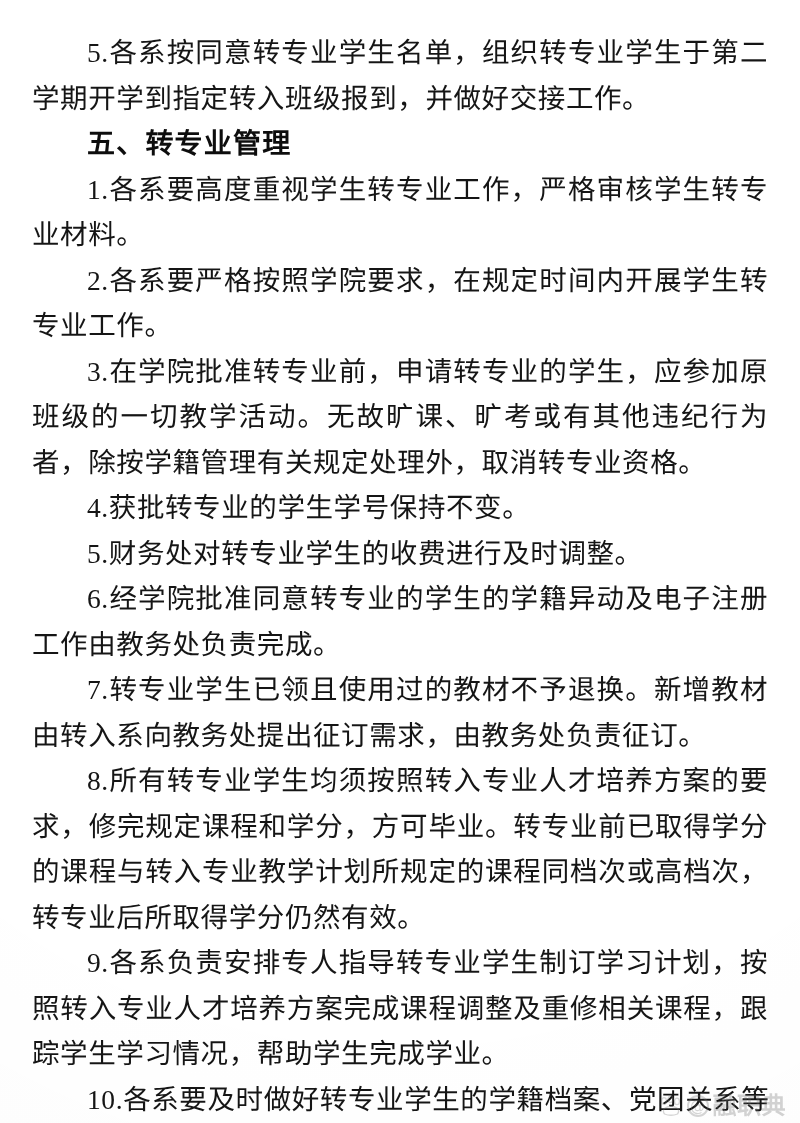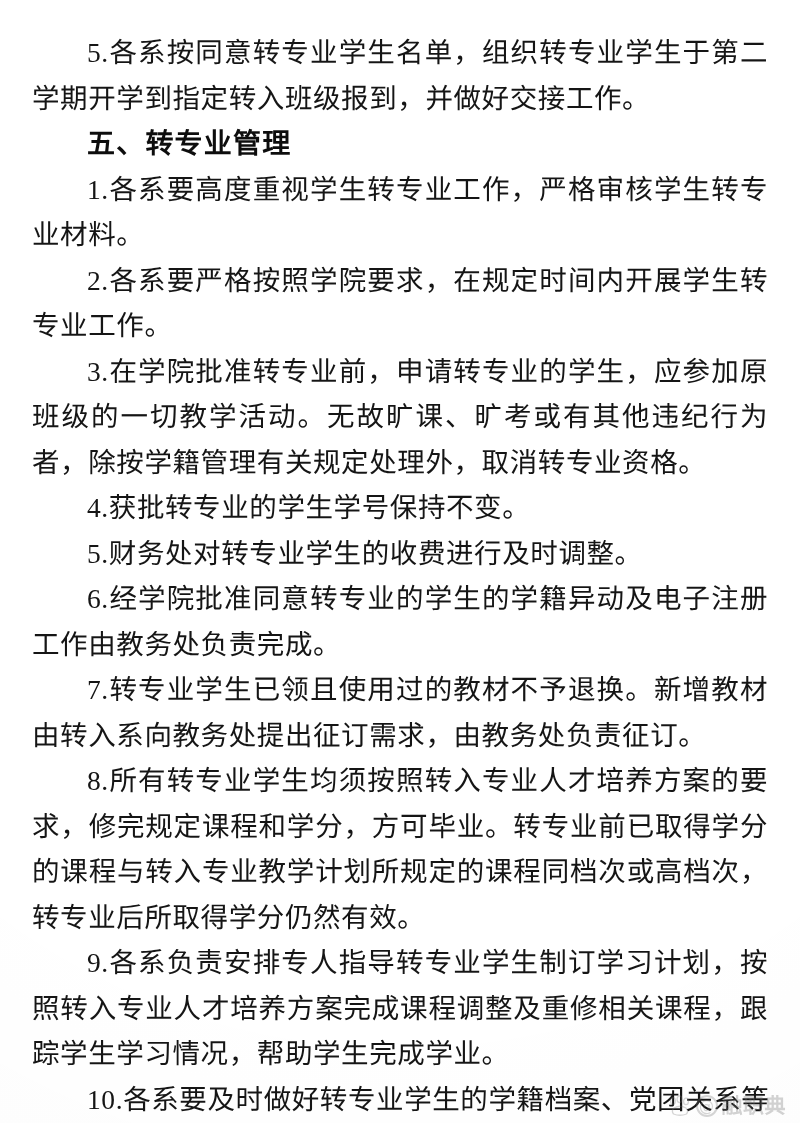--- a/index.html
+++ b/index.html
@@ -88,21 +88,21 @@
     border: 2.2px solid #777;
     border-radius: 50%;
     font-size: 15px;
     line-height: 18px;
     text-align: center;
     font-family: "DejaVu Sans", sans-serif;
     color: #777;
     box-sizing: border-box;
   }
   .wm-text {
-    font-size: 21px;
+    font-size: 24px;
     font-weight: 700;
     color: #6e6e6e;
     letter-spacing: 0.5px;
     font-family: "DejaVu Sans", sans-serif;
     line-height: 22px;
   }
 </style>
 </head>
 <body>
 

